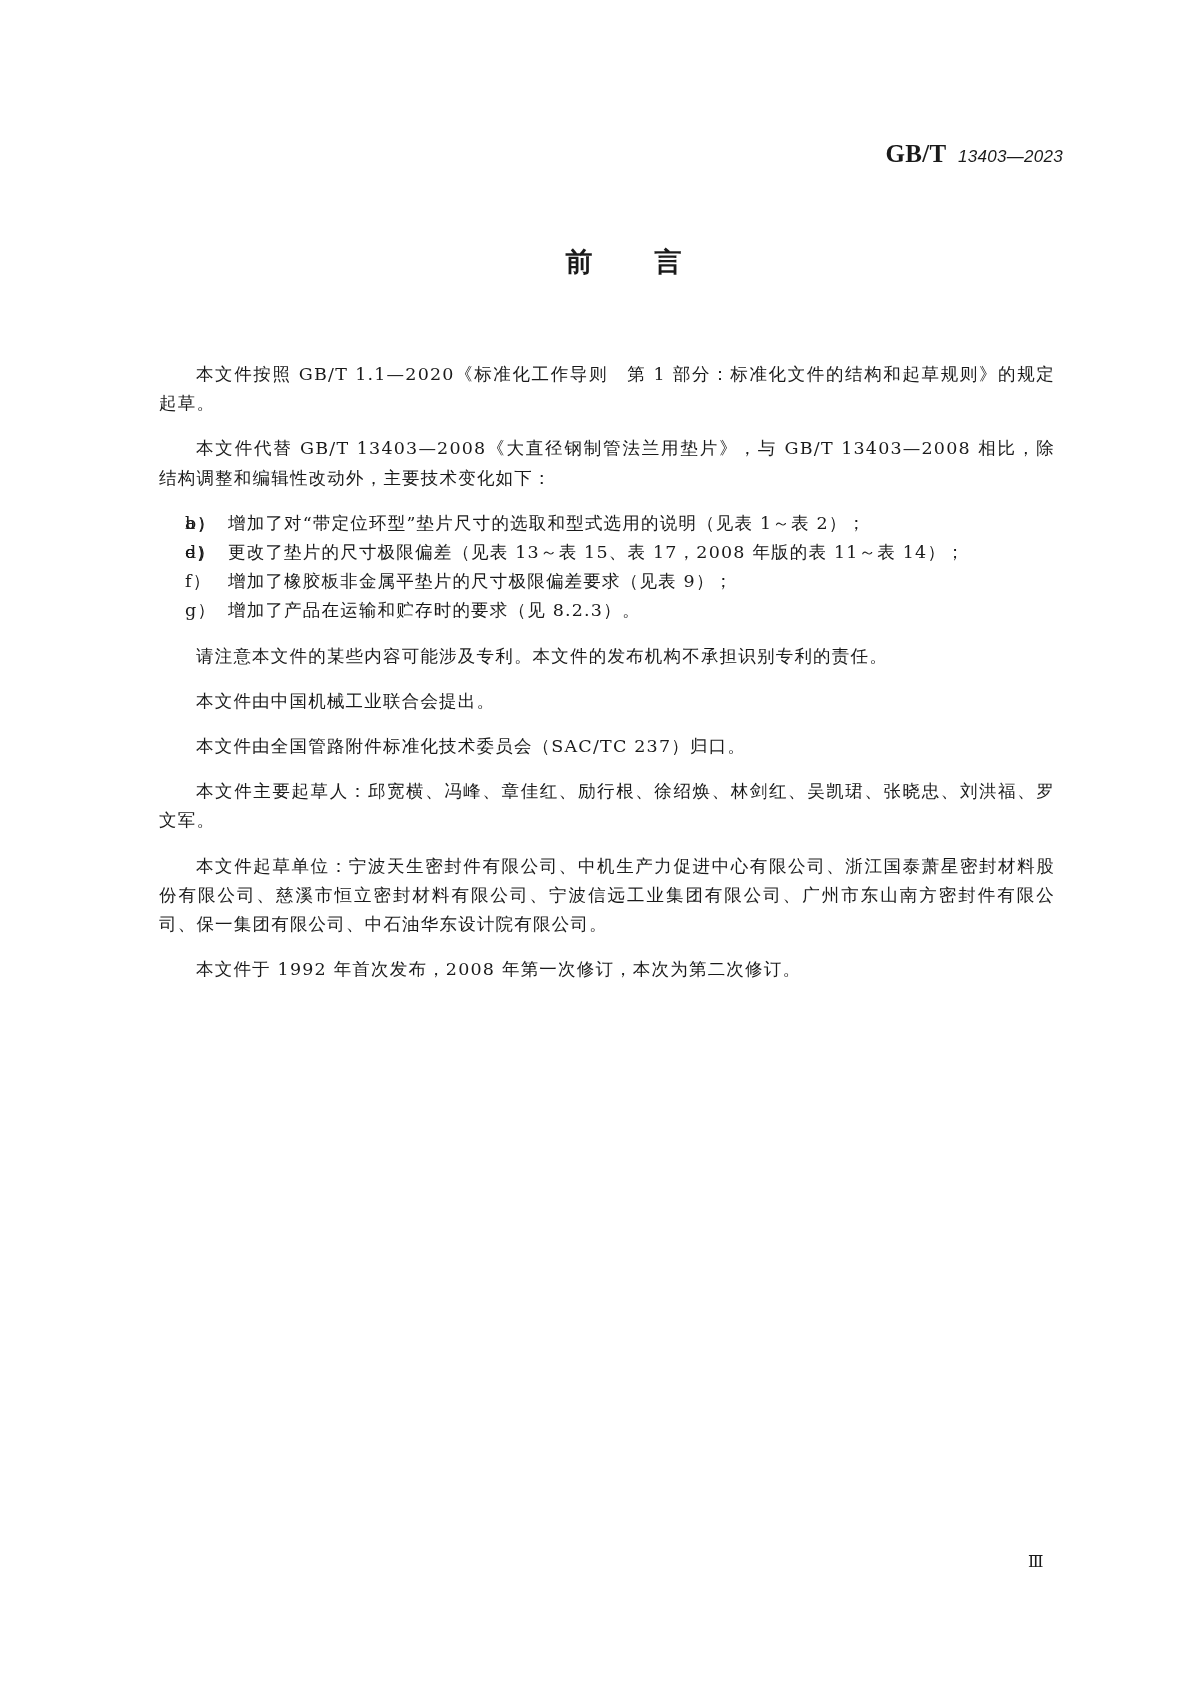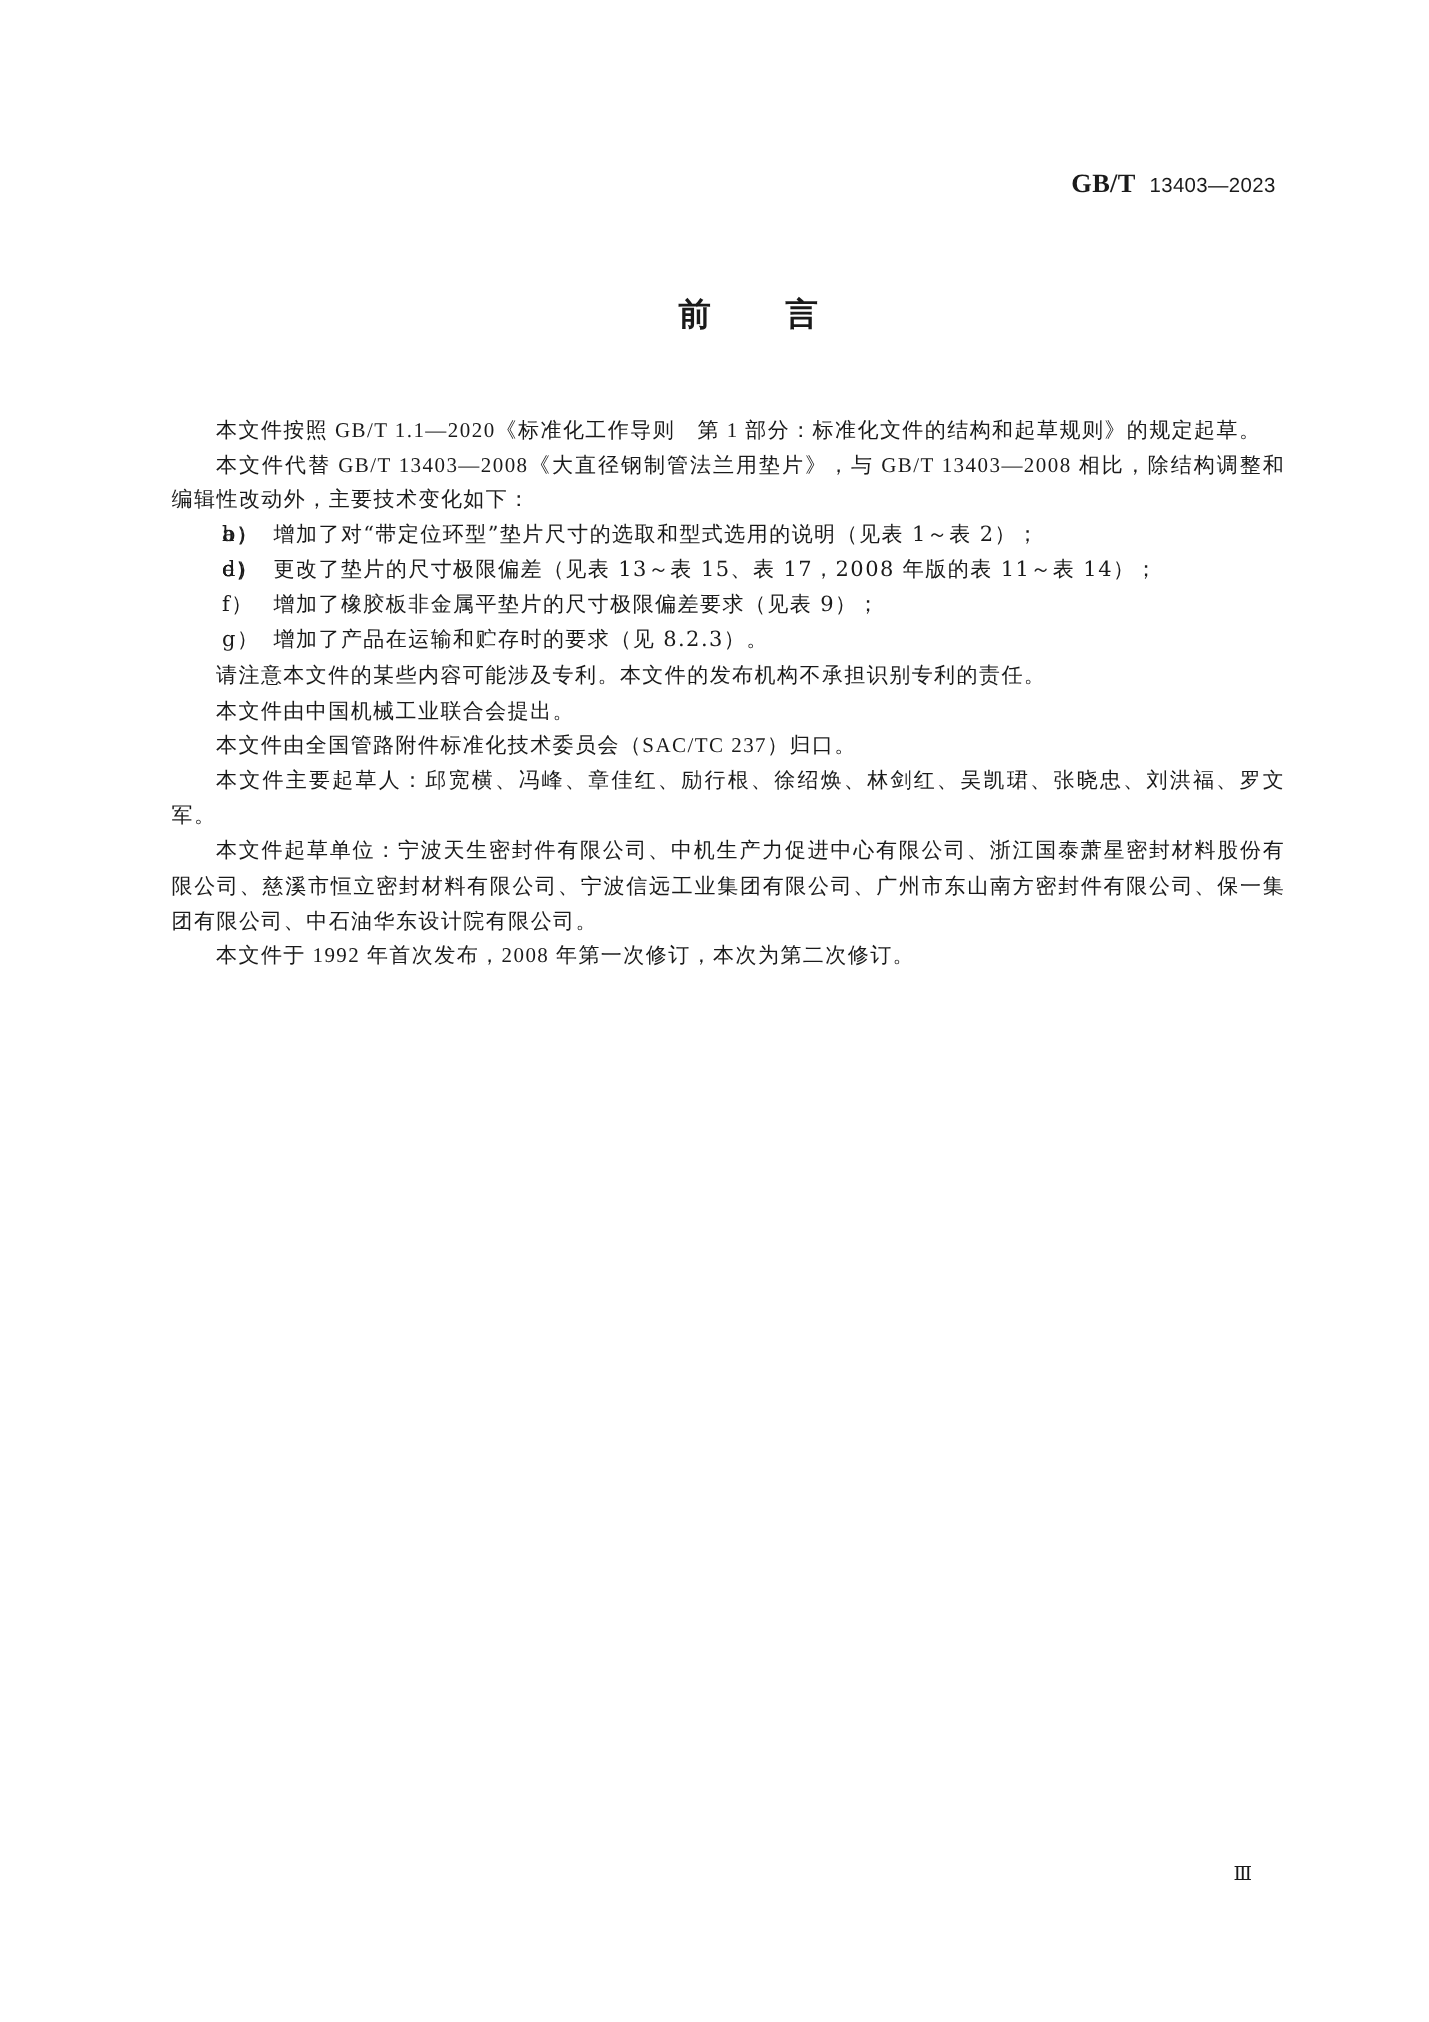--- a/index.html
+++ b/index.html
@@ -1,27 +1,27 @@
 <!DOCTYPE html>
 <html><head>
 <meta charset="utf-8">
 <style>
   html, body { margin: 0; padding: 0; background: #ffffff; }
   body { width: 1191px; height: 1685px; position: relative; overflow: hidden;
          font-family: "DejaVu Serif", "Liberation Serif", serif; color: #1a1a1a; }
   .header { position: absolute; top: 140px; right: 128px; font-size: 17px; letter-spacing: 0.3px; }
-  .header .std-prefix { font-family: "Liberation Serif", serif; font-weight: bold; font-size: 22px; margin-top: 33px; }
-  .header .std-num { font-family: "Liberation Sans", sans-serif; }
+  .header .std-prefix { font-family: "Liberation Serif", serif; font-weight: bold; font-size: 25px; margin-top: 33px; }
+  .header .std-num { font-family: "Liberation Sans", sans-serif; font-style: italic; }
   .title { position: absolute; top: 244px; left: 0; width: 1191px; text-align: center;
            font-family: "DejaVu Sans", sans-serif; font-weight: bold; font-size: 27px; padding-left: 28px; }
   .title span { display: inline-block; }
   .title .gap { width: 62px; }
   .body { position: absolute; top: 344px; left: 143px; width: 928px; font-size: 17.5px; line-height: 29.2px;
           letter-spacing: 1.2px; text-align: justify; }
-  .p { text-indent: 37px; margin: 0; font-family: Liberation Serif, serif; }
+  .p { text-indent: 37px; margin: 16px; }
   .item { position: relative; padding-left: 85px; margin: 0; }
   .item .lbl { position: absolute; left: 42px; top: 0; }
   .page-num { position: absolute; top: 1552px; left: 1028px; font-size: 16px; font-family: "DejaVu Serif", serif; }
 </style>
 </head>
 <body>
 
 <div class="header">
   <span class="std-prefix">GB/T</span>&nbsp;
   <span class="std-num">13403—2023</span>

